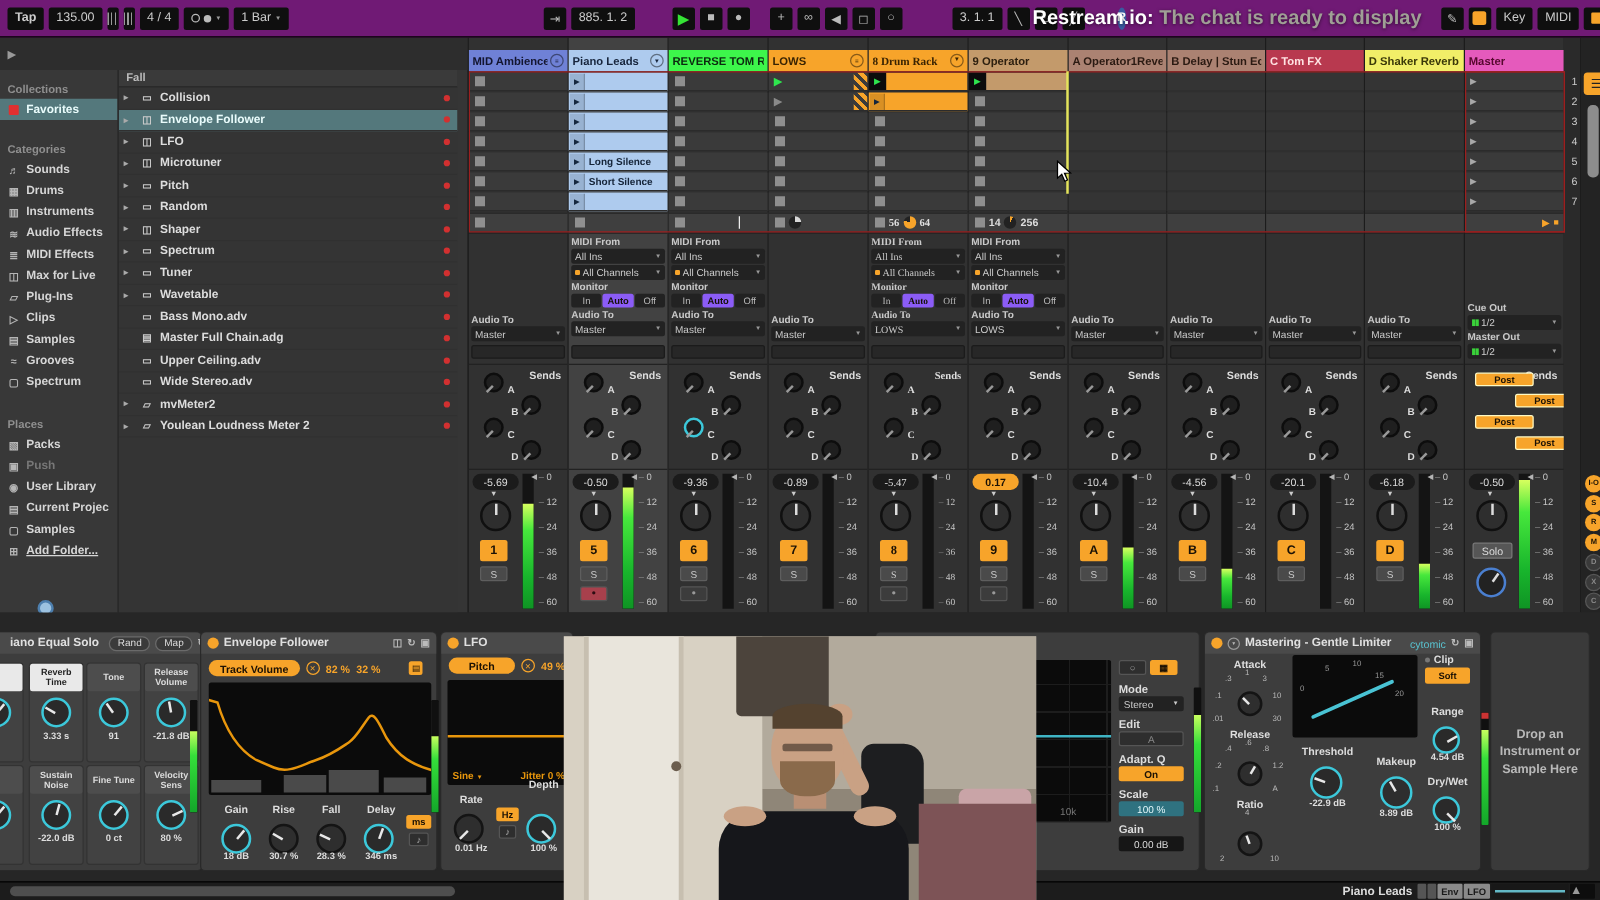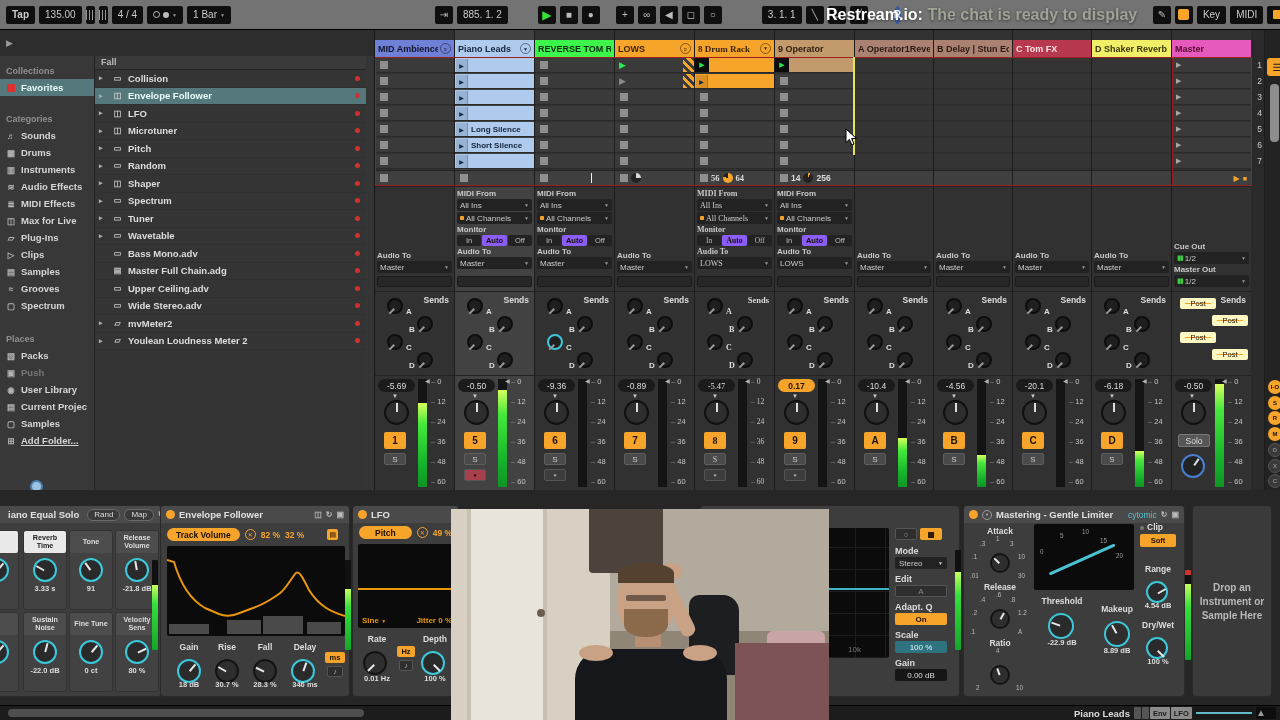--- a/index.html
+++ b/index.html
@@ -1,19 +1,19 @@
 <!DOCTYPE html>
 <html><head>
 <meta charset="utf-8">
 <style>
 *{box-sizing:border-box;margin:0;padding:0}
 html,body{width:1280px;height:720px;background:#111;font-family:"Liberation Sans",sans-serif;overflow:hidden}
 #app{position:relative;width:1280px;height:720px;background:#232323;overflow:hidden}
 
-#topbar{position:absolute;left:0;top:0;width:1280px;height:30px;background:#737373;border-bottom:1px solid #000;display:flex;align-items:center;padding:0 6px;gap:4px;font-size:10px;color:#ccc;z-index:5}
+#topbar{position:absolute;left:0;top:0;width:1280px;height:30px;background:#701a75;border-bottom:1px solid #000;display:flex;align-items:center;padding:0 6px;gap:4px;font-size:10px;color:#ccc;z-index:5}
 .tbox{height:18px;background:#0f0f0f;border-radius:2px;display:flex;align-items:center;padding:0 6px;gap:3px;white-space:nowrap}
 .tbox.btn{font-weight:bold}
 .nudge{width:14px;padding:0;justify-content:center}
 .nudge i{display:block;width:9px;height:10px;background:repeating-linear-gradient(90deg,#999 0 1px,transparent 1px 3px)}
 .mcirc{width:7px;height:7px;border:1.5px solid #bbb;border-radius:50%}
 .mdot{width:6px;height:6px;background:#bbb;border-radius:50%}
 .dda{font-size:5px;color:#999}
 .tico{height:18px;min-width:18px;background:#0f0f0f;border-radius:2px;display:flex;align-items:center;justify-content:center;font-size:10px;color:#bbb;padding:0 3px}
 .playg{color:#35e335;font-size:12px}
 .orsq{width:11px;height:11px;background:#f7a42a;border-radius:2px}
@@ -80,21 +80,21 @@
 .monrow{display:flex;gap:1px}
 .monbtn{flex:1;height:11px;background:#222;font-size:7.5px;color:#bbb;display:flex;align-items:center;justify-content:center;border-radius:2px}
 .monbtn.on{background:#8b5cf6;color:#151005;font-weight:bold}
 .ioinput{height:11px;background:#272727;border:1px solid #1b1b1b;border-radius:2px}
 .sends{position:absolute;top:261px;left:0;right:0;height:83px;border-top:1px solid #222}
 .sendstitle{position:absolute;right:5px;top:3px;font-size:8.5px;font-weight:bold;color:#ddd}
 .sknob{position:absolute;width:16px;height:16px;border-radius:50%;background:#1f1f1f;border:2px solid #0d0d0d}
 .sknob.hl{border-color:#3cc8da}
 .sknob .kn{position:absolute;left:50%;top:0;width:2px;height:7px;background:#999;transform-origin:1px 8px;transform:translateX(-50%) rotate(-135deg)}
 .sletter{position:absolute;font-size:8px;font-weight:bold;color:#ddd}
-.postbtn{position:absolute;width:36px;height:11px;background:#f7a42a;border:5px solid #fef9c3;border-radius:2px;color:#1b1206;font-size:7.5px;font-weight:normal;display:flex;align-items:center;justify-content:center}
+.postbtn{position:absolute;width:47px;height:11px;background:#f7a42a;border:1px solid #fef9c3;border-radius:2px;color:#1b1206;font-size:7.5px;font-weight:bold;display:flex;align-items:center;justify-content:center}
 .mixer{position:absolute;top:345px;left:0;right:0;height:115px;border-top:1px solid #222}
 .volpill{position:absolute;left:3px;top:3px;width:37px;height:13px;background:#1b1b1b;border-radius:7px;color:#ddd;font-size:8.5px;display:flex;align-items:center;justify-content:center}
 .volpill.hl{background:#f7a42a;color:#1b1206;font-weight:bold}
 .pantri{position:absolute;left:17px;top:17px;font-size:6px;color:#ccc}
 .volknob{position:absolute;left:9px;top:24px;width:25px;height:25px;border-radius:50%;background:#2e2e2e;border:2px solid #101010}
 .volknob .kn{position:absolute;left:50%;top:1px;width:2px;height:9px;background:#ddd;transform:translateX(-50%)}
 .numbox{position:absolute;left:9px;top:56px;width:22px;height:17px;background:#f7a42a;color:#1b1206;font-weight:bold;font-size:10px;border-radius:2px;display:flex;align-items:center;justify-content:center}
 .sbtn{position:absolute;left:9px;top:77px;width:22px;height:12px;background:#4a4a4a;border:1px solid #5e5e5e;border-radius:2px;color:#ccc;font-size:8px;display:flex;align-items:center;justify-content:center}
 .armbtn{position:absolute;left:9px;top:93px;width:22px;height:12px;background:#3c3c3c;border:1px solid #555;border-radius:2px;color:#999;font-size:6px;display:flex;align-items:center;justify-content:center}
 .armbtn.on{background:#a8404c;color:#2c0d12}
@@ -1494,21 +1494,21 @@
       <div style="position:absolute;left:4px;bottom:3px;color:#e8960c;font-size:8px;font-weight:bold"><span>Sine</span> <span style="font-size:5px">▼</span></div>
       <div style="position:absolute;right:3px;bottom:3px;color:#e8960c;font-size:8px;font-weight:bold"><span>Jitter</span> <span>0 %</span></div>
     </div>
     <div class="klabel" style="left:8px;top:128px;width:32px">Rate</div>
     <div class="dknob dark" style="position:absolute;left:10px;top:140px">
           <span class="kn" style="transform:translateX(-50%) rotate(-135deg)"></span>
         </div>
     <div class="kval" style="left:2px;top:168px;width:44px">0.01 Hz</div>
     <span class="togg on" style="left:44px;top:140px;width:18px;height:11px">Hz</span>
     <span class="togg offd" style="left:46px;top:154px;width:14px;height:11px">♪</span>
-    <div class="klabel" style="left:64px;top:128px;width:36px">Depth</div>
+    <div class="klabel" style="left:64px;top:116px;width:36px">Depth</div>
     <div class="dknob" style="position:absolute;left:68px;top:140px">
           <span class="kn" style="transform:translateX(-50%) rotate(135deg)"></span>
         </div>
     <div class="kval" style="left:62px;top:168px;width:40px">100 %</div>
   </div>
 
   <div class="dev" style="left:700px;width:260px">
     <div class="blackdisp eqgrid" style="left:4px;top:22px;width:184px;height:130px">
       <div class="eqline"></div>
           <div class="eqdot"></div>

